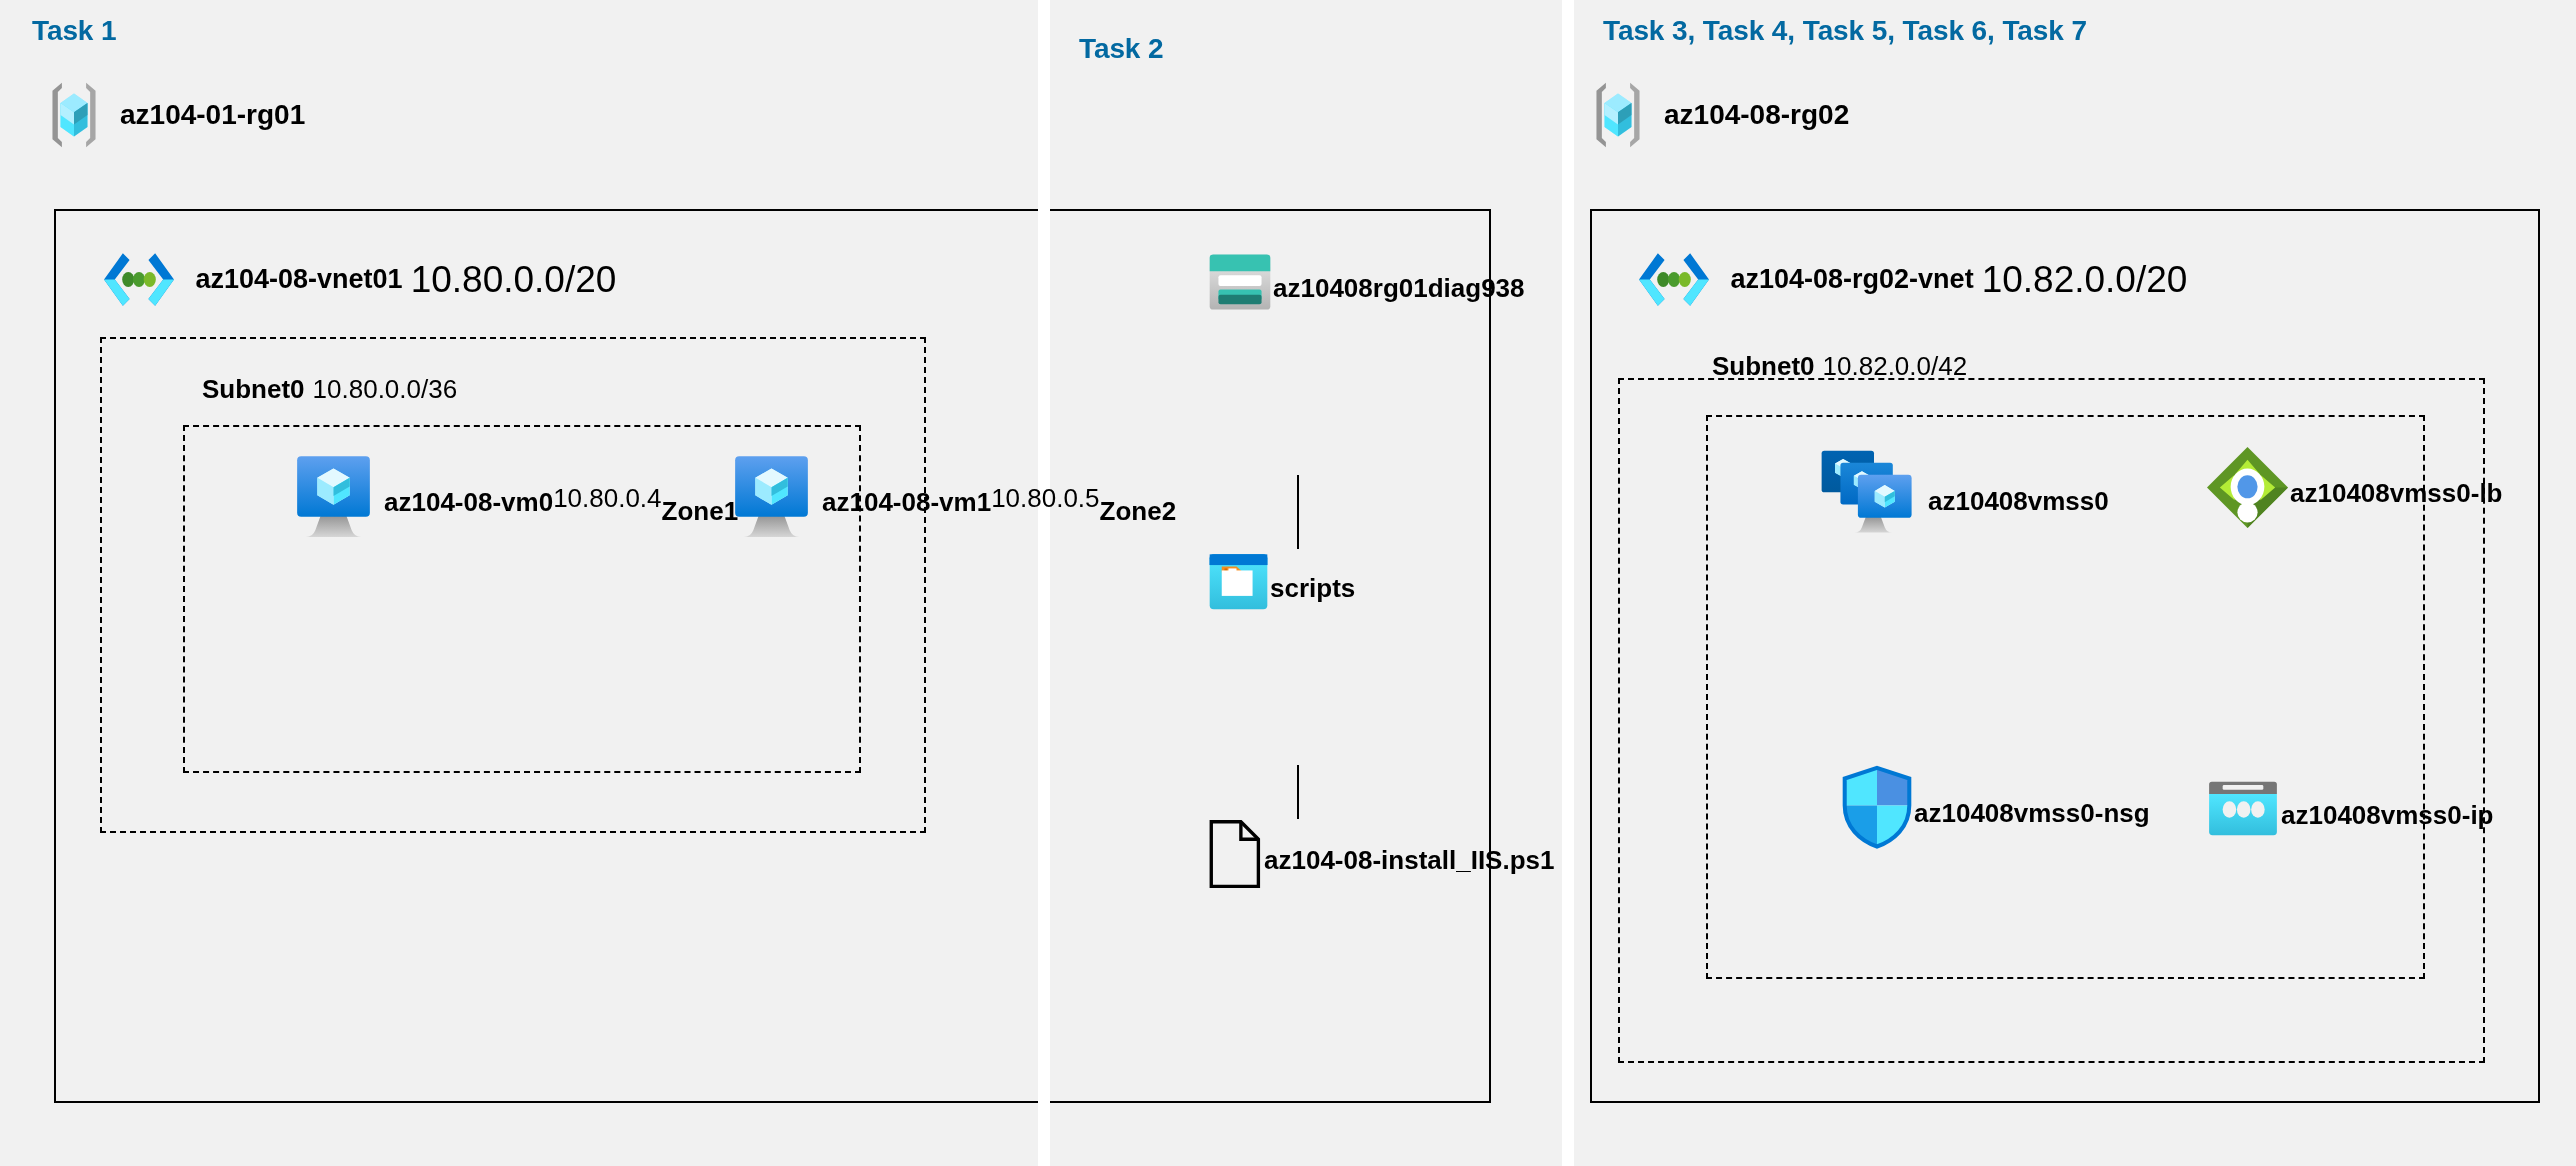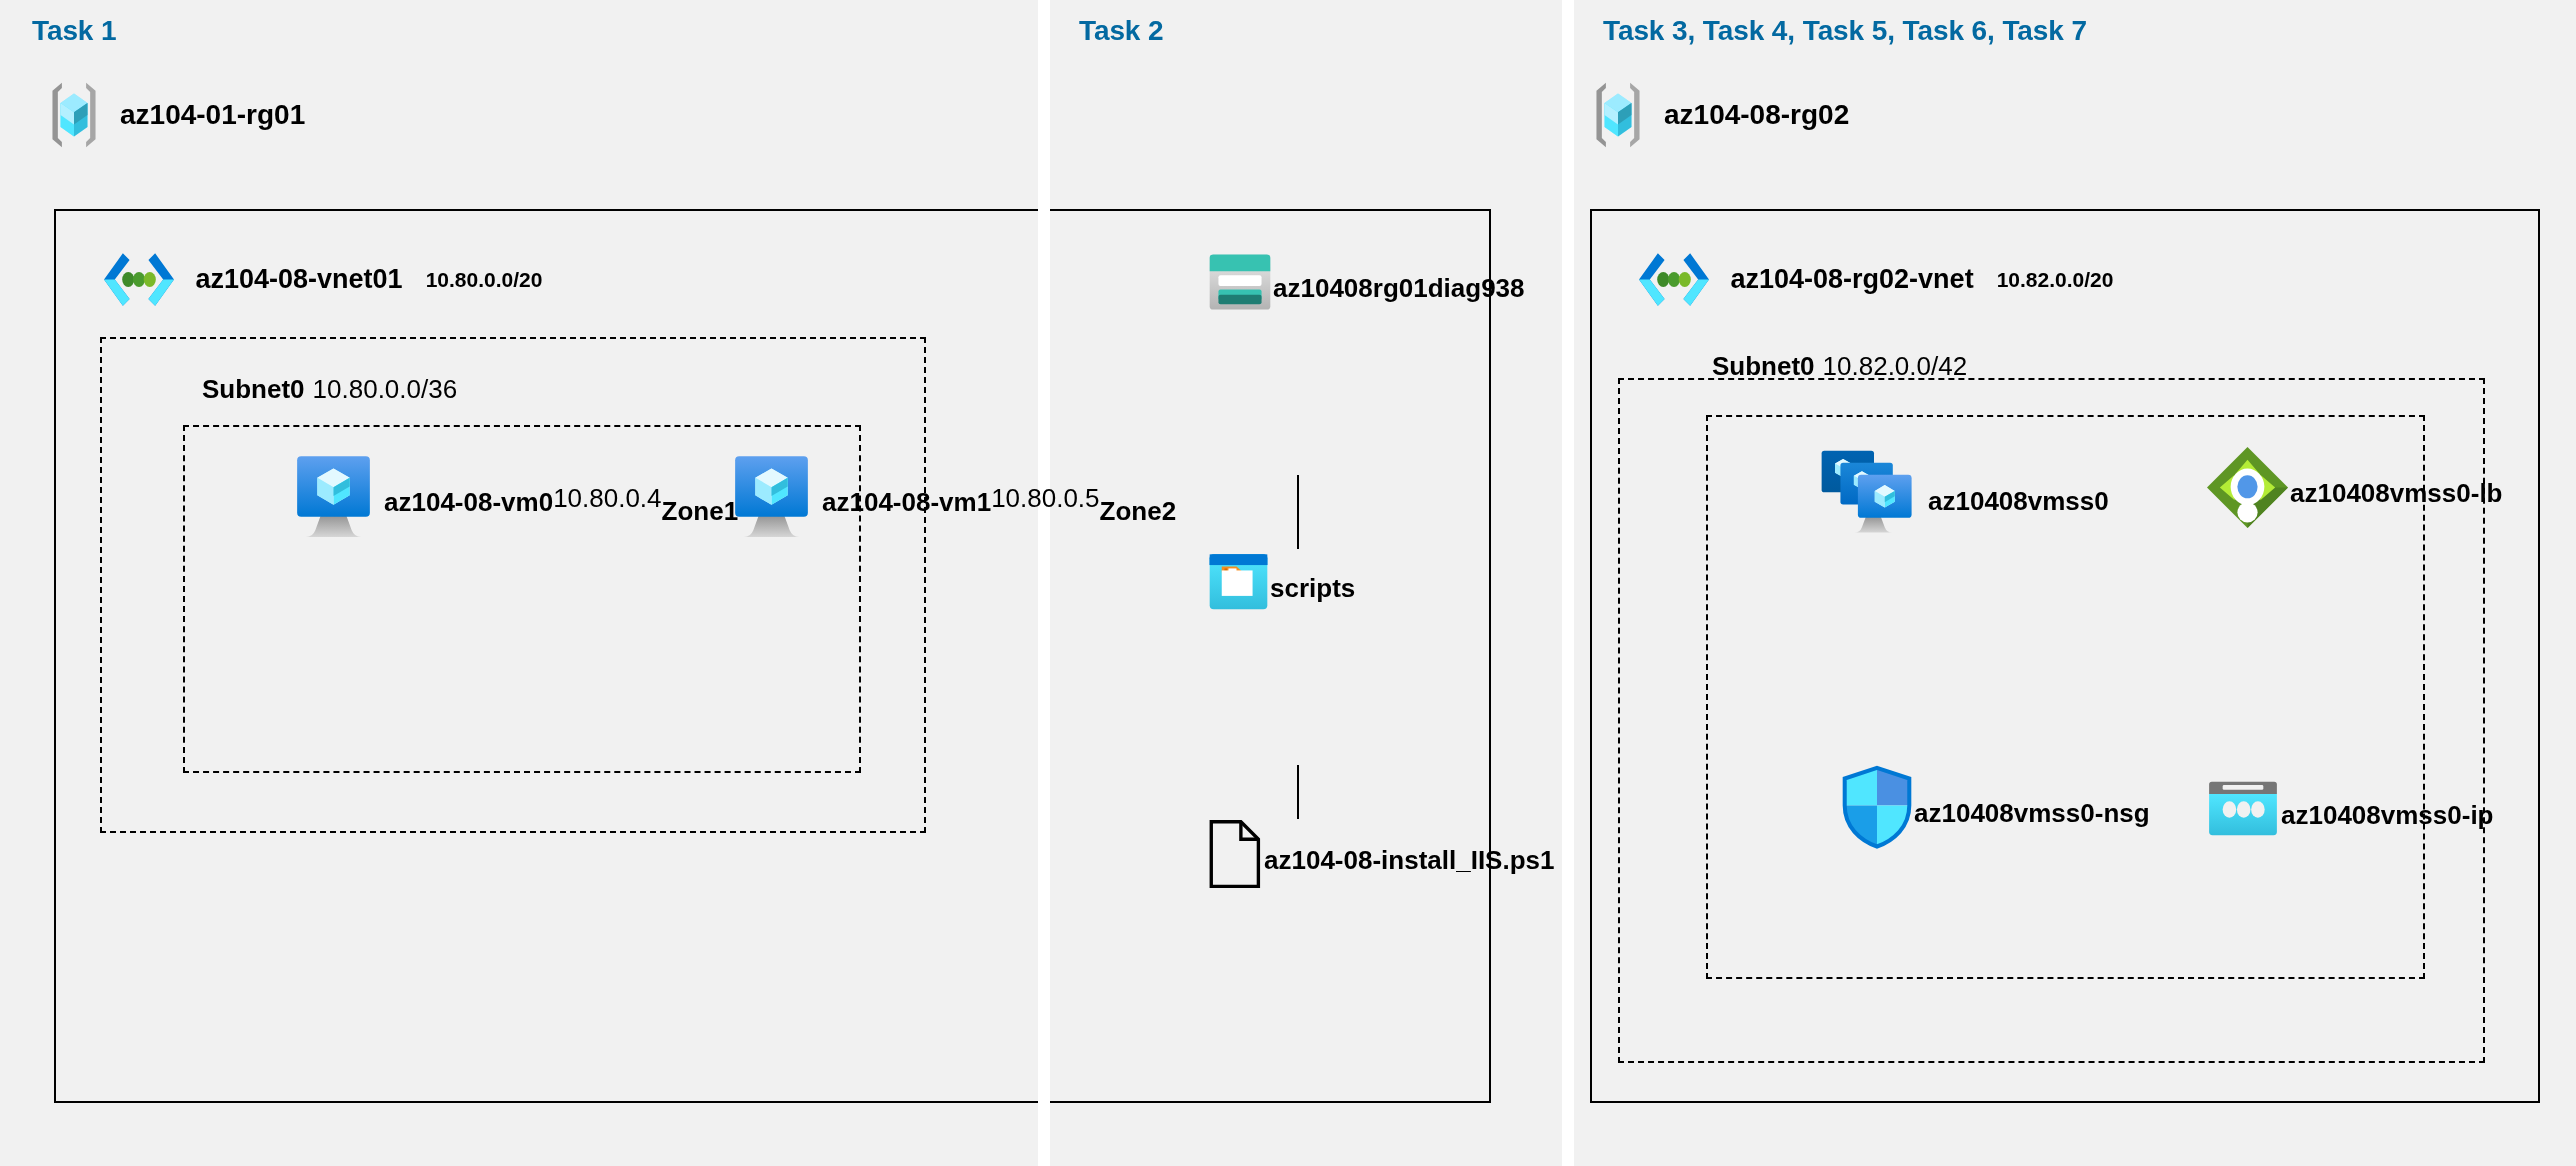--- a/index.html
+++ b/index.html
@@ -11,21 +11,21 @@
   .panel{position:absolute;background:#f1f1f1;}
   #panel-task1{left:0;top:0;width:1038px;height:1166px;}
   #panel-task2{left:1050px;top:0;width:512px;height:1166px;}
   #panel-task3{left:1574px;top:0;width:1002px;height:1166px;}
 
   .task-heading{
     position:absolute;color:#0369a1;font-weight:bold;
     font-size:28px;letter-spacing:-0.1px;white-space:nowrap;
   }
   #task1-heading{left:32px;top:15px;}
-  #task2-heading{left:1079px;top:15px;text-align:right;}
+  #task2-heading{left:1079px;top:33px;text-align:right;}
   #task3-heading{left:1603px;top:15px;}
 
   
   .rg-row{position:absolute;display:flex;align-items:center;}
   #rg01-row{left:47px;top:80px;}
   #rg02-row{left:1591px;top:80px;}
   .rg-label{font-size:28px;font-weight:bold;color:#000;margin-left:19px;white-space:nowrap;}
 
   
   .vnet-box{position:absolute;border:2.7px solid #000;background:transparent;}
@@ -33,21 +33,21 @@
   #vnet02-box{left:1590px;top:209px;width:946px;height:890px;}
   
   .gutter{position:absolute;background:#ffffff;top:0;height:1166px;}
   #gutter-a{left:1038px;width:11.5px;}
   #gutter-b{left:1562px;width:11.5px;}
 
   .vnet-row{position:absolute;display:flex;align-items:center;}
   #vnet01-row{left:100px;top:249px;}
   #vnet02-row{left:1635px;top:249px;}
   .vnet-name{font-size:27px;font-weight:bold;color:#000;margin-left:17.5px;white-space:nowrap;}
-  .vnet-cidr{font-size:21px;font-weight:bold;color:#000;margin-left:23px;white-space:nowrap;}
+  .vnet-cidr{font-size:37px;font-weight:normal;color:#000;margin-left:8px;white-space:nowrap;}
 
   
   .dashed{position:absolute;border:2px dashed #000;}
   #subnet0-box{left:100px;top:337px;width:822px;height:492px;}
   #zonegroup-box{left:183px;top:425px;width:674px;height:344px;}
   #subnet0b-box{left:1618px;top:378px;width:863px;height:681px;}
   #vmss-inner-box{left:1706px;top:415px;width:715px;height:560px;}
 
   .subnet-label{position:absolute;white-space:nowrap;font-size:26px;color:#000;}
   .subnet-label b{font-weight:bold;}

